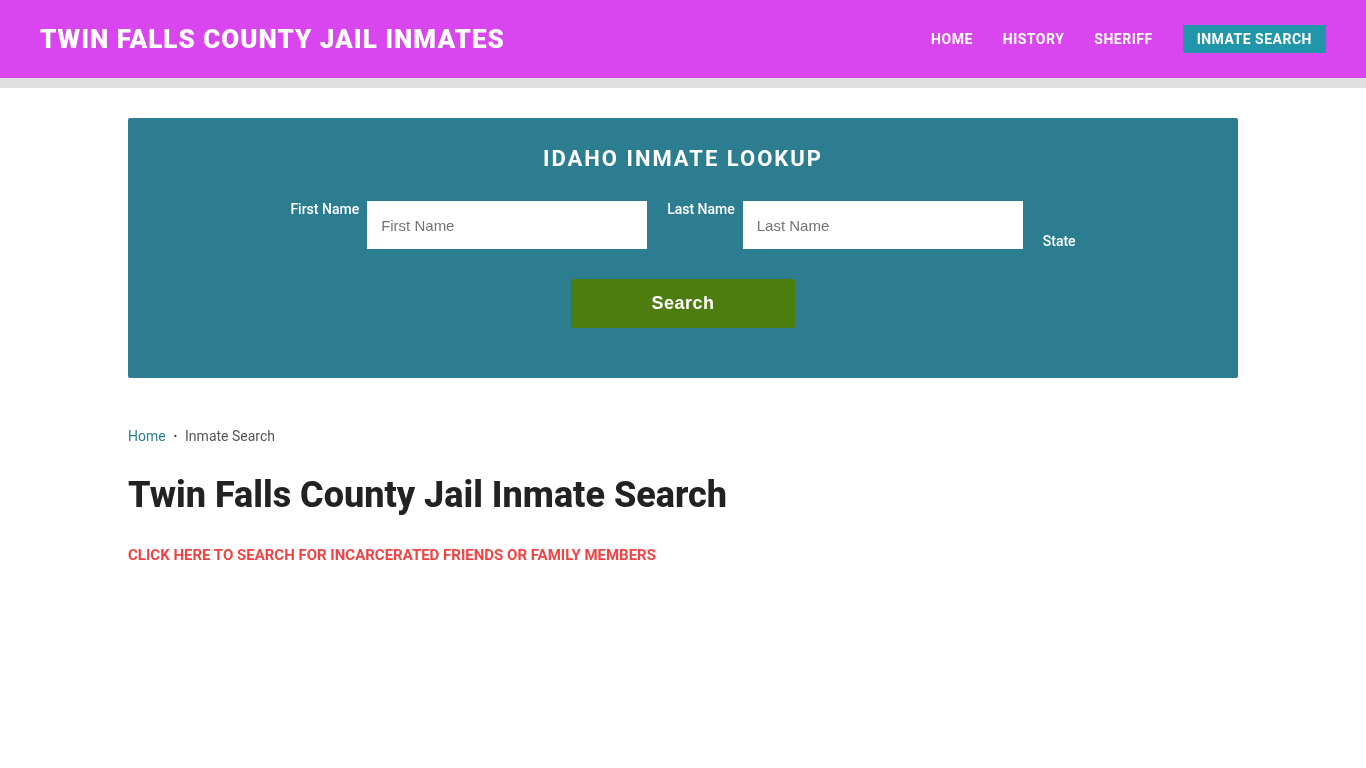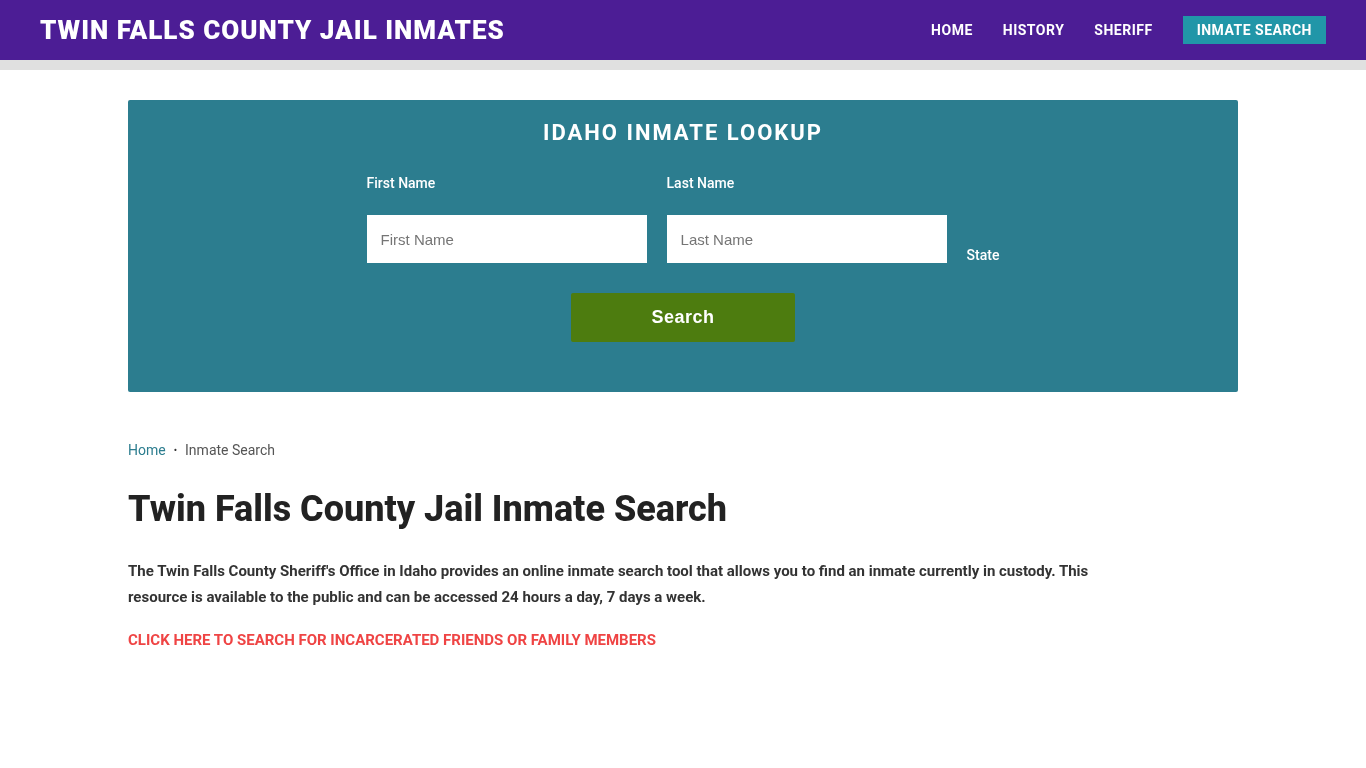--- a/index.html
+++ b/index.html
@@ -11,23 +11,23 @@
     body {
       font-family: -apple-system, BlinkMacSystemFont, 'Segoe UI', Roboto, Helvetica, Arial, sans-serif;
       background: #fff;
       color: #333;
       width: 1366px;
       min-height: 768px;
     }
 
     
     .header {
-      background: #4c1d95;
+      background: #d946ef;
       padding: 0 40px;
-      height: 60px;
+      height: 78px;
       display: flex;
       align-items: center;
       justify-content: space-between;
     }
 
     .site-title {
       color: #fff;
       font-size: 26px;
       font-weight: 900;
       letter-spacing: 1px;
@@ -60,21 +60,21 @@
     .header-bottom-bar {
       height: 10px;
       background: #e0e0e0;
     }
 
     
     .search-widget {
       background: #2c7d8f;
       margin: 30px auto;
       max-width: 1110px;
-      padding: 20px 60px 50px 60px;
+      padding: 28px 60px 50px 60px;
       border-radius: 2px;
     }
 
     .search-widget-title {
       text-align: center;
       color: #fff;
       font-size: 22px;
       font-weight: 700;
       letter-spacing: 2px;
       text-transform: uppercase;
@@ -84,22 +84,22 @@
     .search-fields {
       display: flex;
       gap: 20px;
       justify-content: center;
       align-items: flex-end;
       margin-bottom: 30px;
     }
 
     .field-group {
       display: flex;
-      flex-direction: column;
-      gap: 24px;
+      flex-direction: row;
+      gap: 8px;
     }
 
     .field-label {
       color: #fff;
       font-size: 14px;
       font-weight: 500;
     }
 
     .field-input {
       width: 280px;
@@ -237,16 +237,15 @@
 <div class="content">
   <div class="breadcrumb">
     <a class="breadcrumb-home">Home</a>
     <span class="breadcrumb-separator">•</span>
     <span class="breadcrumb-current">Inmate Search</span>
   </div>
 
   <h1 class="page-title">Twin Falls County Jail Inmate Search</h1>
 
 
-  <p class="description">The Twin Falls County Sheriff's Office in Idaho provides an online inmate search tool that allows you to find an inmate currently in custody. This resource is available to the public and can be accessed 24 hours a day, 7 days a week.</p>
 
   <a class="cta-link">CLICK HERE to Search for Incarcerated Friends or Family Members</a>
 </div>
 
 </body></html>

